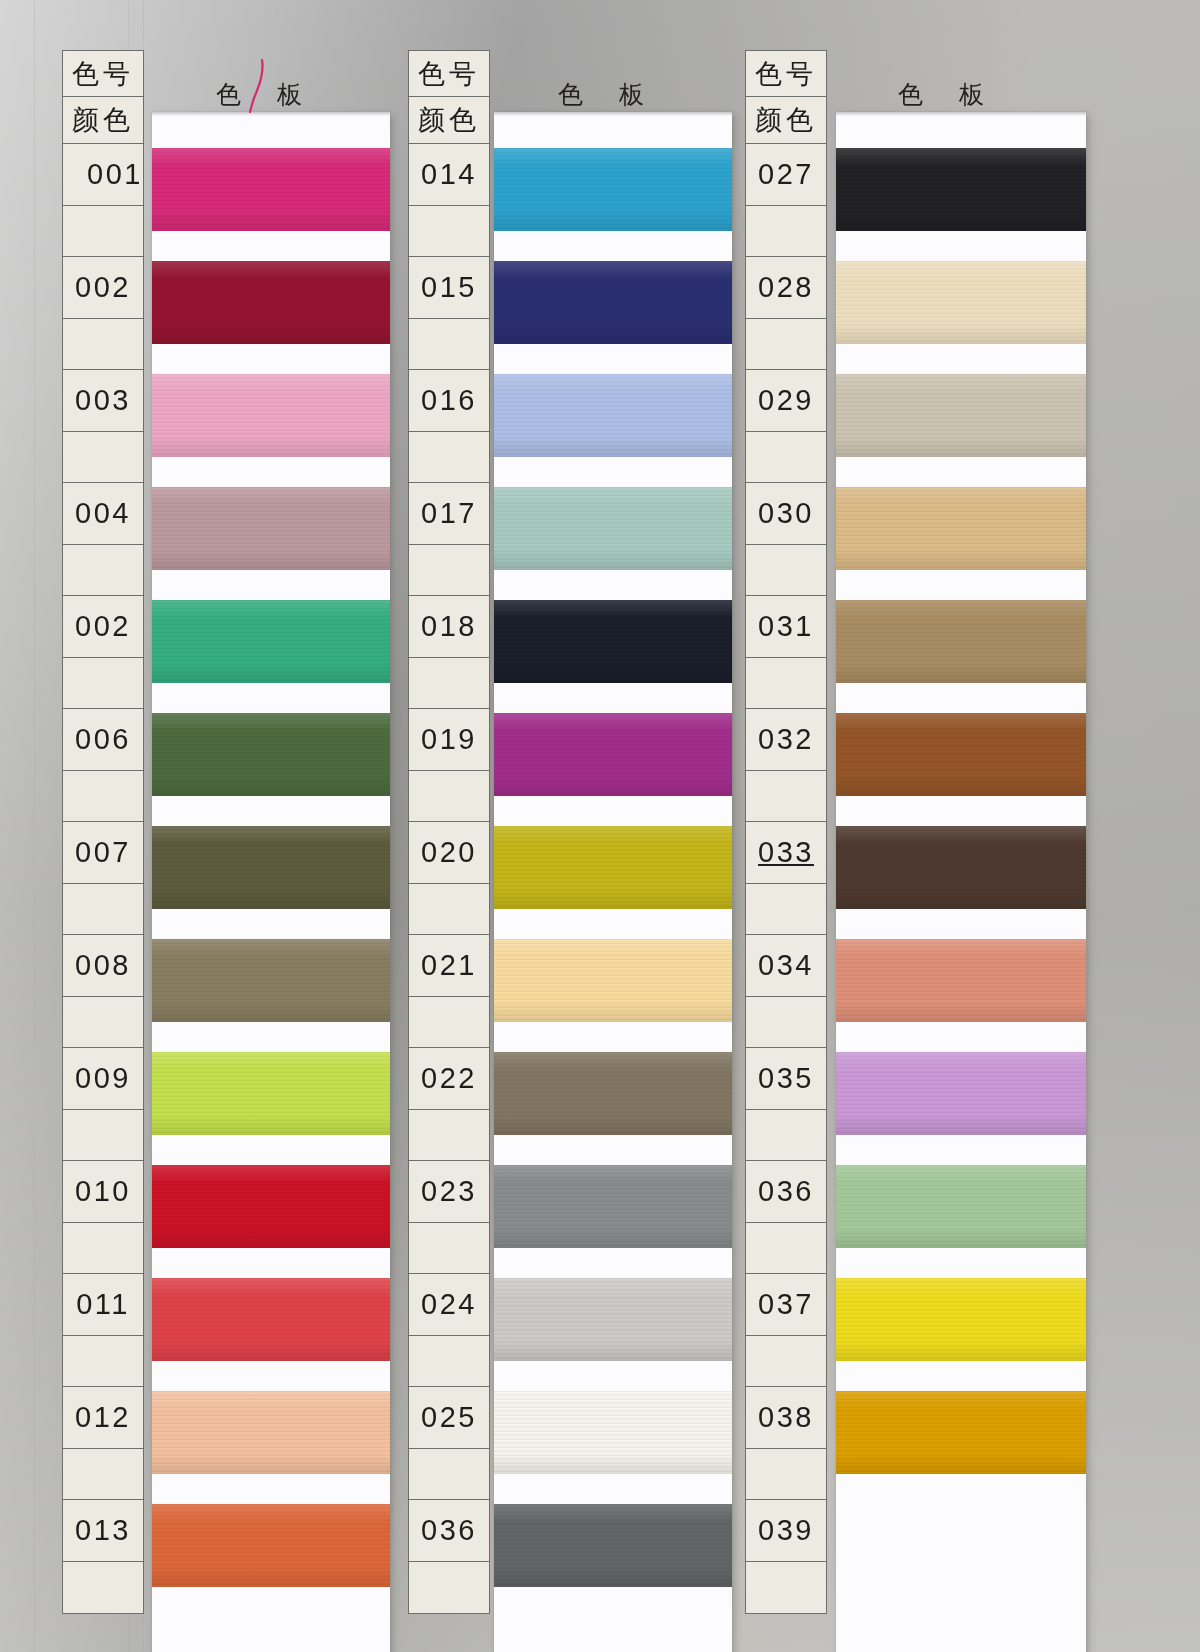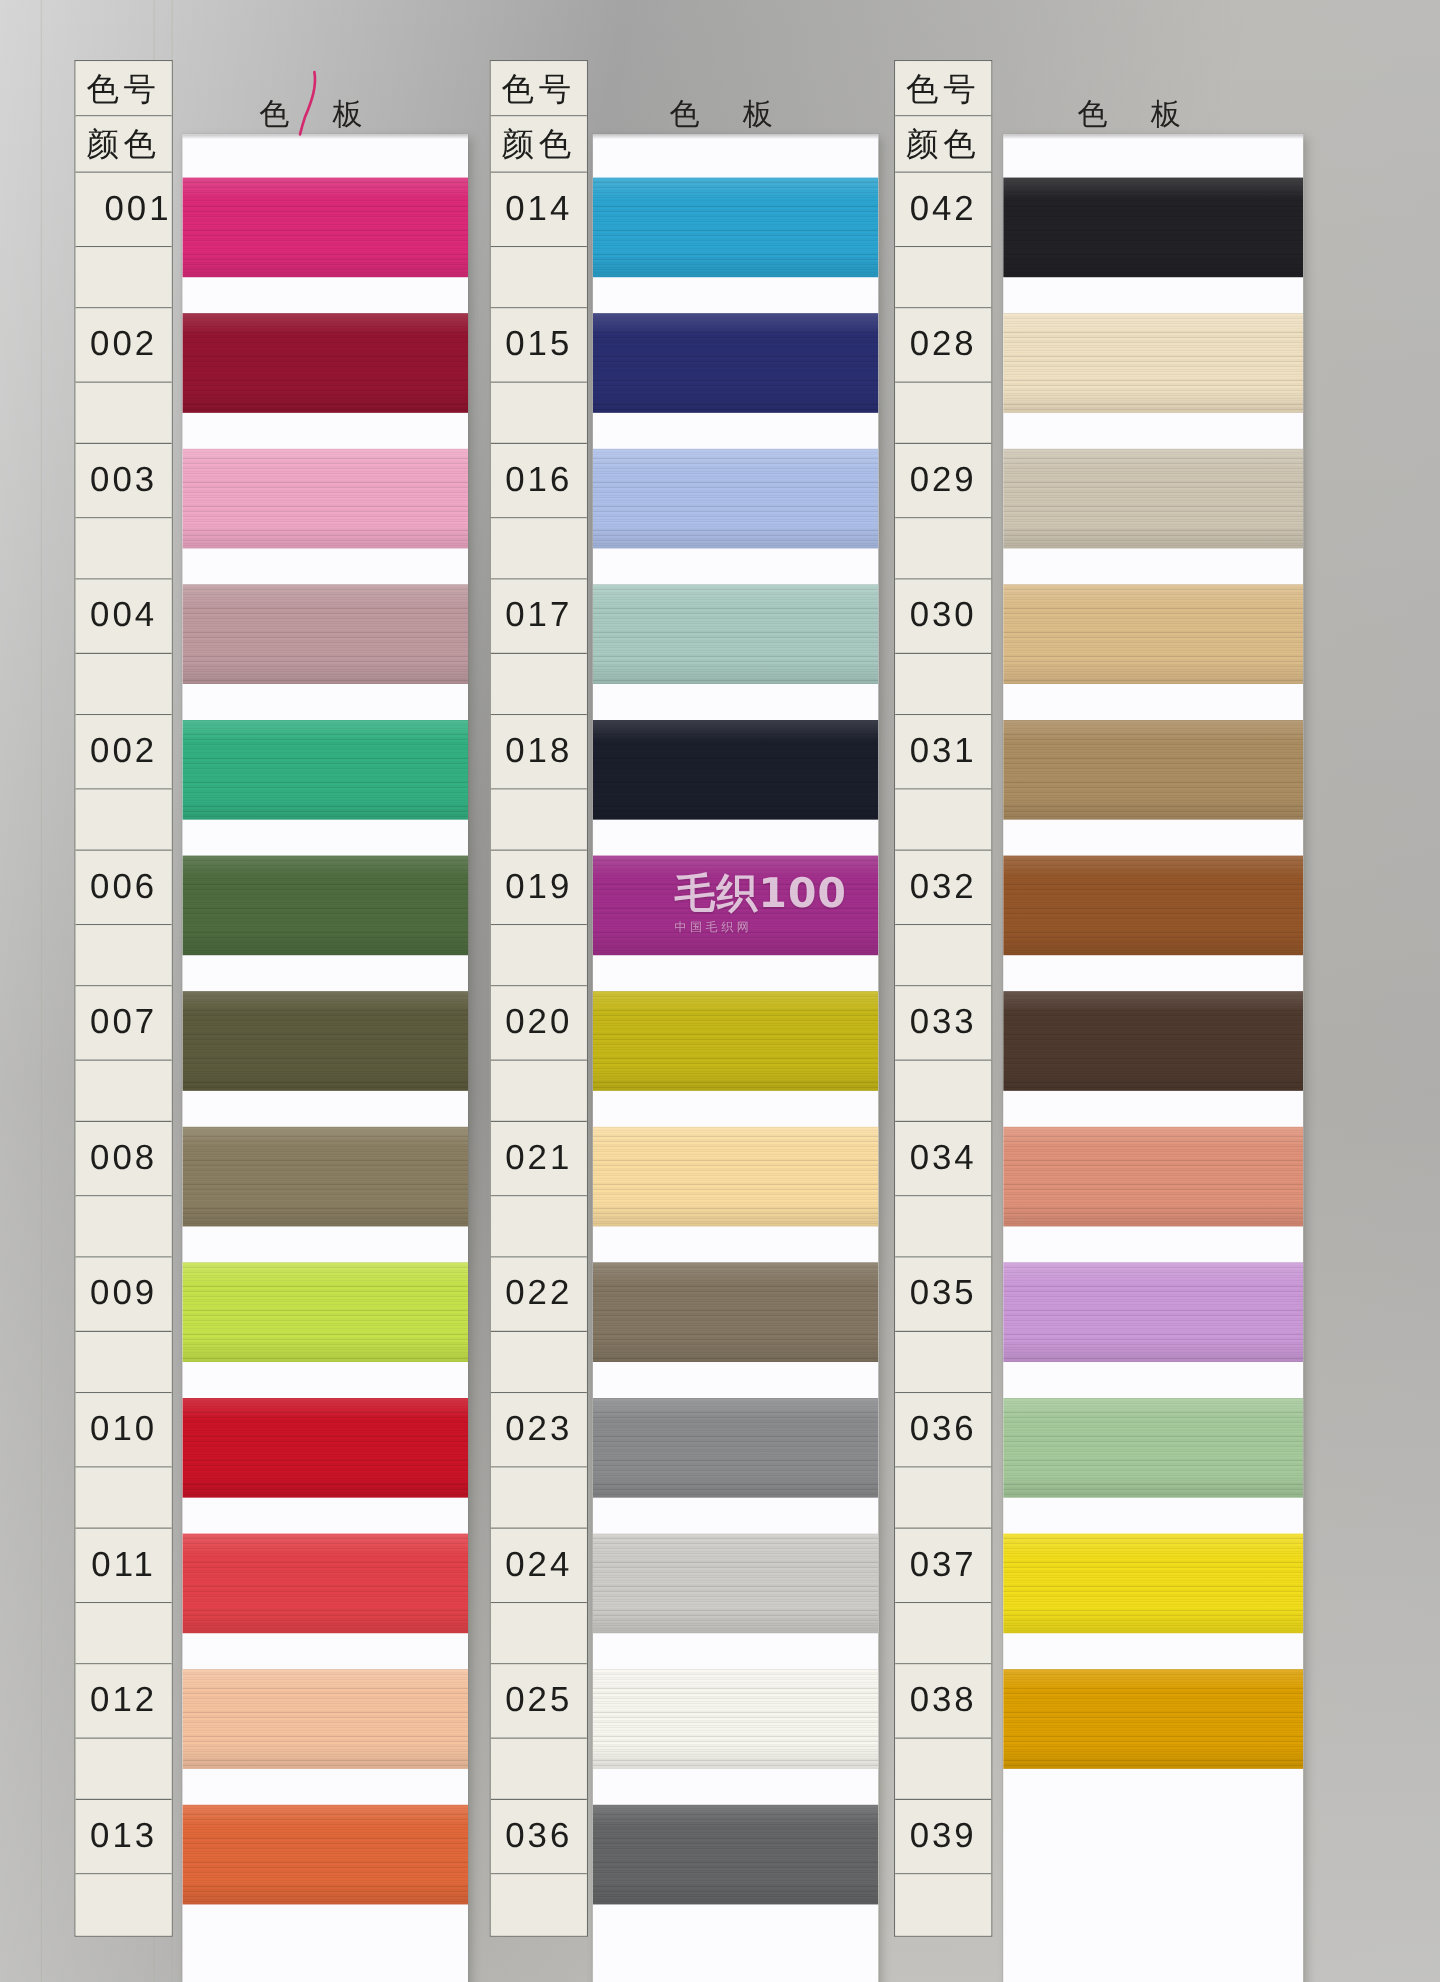--- a/index.html
+++ b/index.html
@@ -273,50 +273,46 @@
           <div class="band" title="033" style="top: 714px; height: 83px; background-color: rgb(79, 58, 47);"></div>
           <div class="band" title="034" style="top: 827px; height: 83px; background-color: rgb(224, 146, 122);"></div>
           <div class="band" title="035" style="top: 940px; height: 83px; background-color: rgb(204, 154, 217);"></div>
           <div class="band" title="036" style="top: 1053px; height: 83px; background-color: rgb(166, 202, 156);"></div>
           <div class="band" title="037" style="top: 1166px; height: 83px; background-color: rgb(242, 222, 27);"></div>
           <div class="band" title="038" style="top: 1279px; height: 83px; background-color: rgb(221, 160, 0);"></div>
         </div>
         <div class="grid" style="left: 745px; top: 50px; width: 82px;">
           <div class="grid-cell cell-head" style="height: 46px;">色号</div>
           <div class="grid-cell cell-head" style="height: 47px;">颜色</div>
-          <div class="grid-cell cell-num" style="height: 62px;">042</div>
+          <div class="grid-cell cell-num" style="height: 62px;">027</div>
           <div class="grid-cell cell-blank" style="height: 51px;"></div>
           <div class="grid-cell cell-num" style="height: 62px;">028</div>
           <div class="grid-cell cell-blank" style="height: 51px;"></div>
           <div class="grid-cell cell-num" style="height: 62px;">029</div>
           <div class="grid-cell cell-blank" style="height: 51px;"></div>
           <div class="grid-cell cell-num" style="height: 62px;">030</div>
           <div class="grid-cell cell-blank" style="height: 51px;"></div>
           <div class="grid-cell cell-num" style="height: 62px;">031</div>
           <div class="grid-cell cell-blank" style="height: 51px;"></div>
           <div class="grid-cell cell-num" style="height: 62px;">032</div>
           <div class="grid-cell cell-blank" style="height: 51px;"></div>
-          <div class="grid-cell cell-num" style="height: 62px;">033</div>
+          <div class="grid-cell cell-num" style="height: 62px; text-decoration: underline;">033</div>
           <div class="grid-cell cell-blank" style="height: 51px;"></div>
           <div class="grid-cell cell-num" style="height: 62px;">034</div>
           <div class="grid-cell cell-blank" style="height: 51px;"></div>
           <div class="grid-cell cell-num" style="height: 62px;">035</div>
           <div class="grid-cell cell-blank" style="height: 51px;"></div>
           <div class="grid-cell cell-num" style="height: 62px;">036</div>
           <div class="grid-cell cell-blank" style="height: 51px;"></div>
           <div class="grid-cell cell-num" style="height: 62px;">037</div>
           <div class="grid-cell cell-blank" style="height: 51px;"></div>
           <div class="grid-cell cell-num" style="height: 62px;">038</div>
           <div class="grid-cell cell-blank" style="height: 51px;"></div>
           <div class="grid-cell cell-num" style="height: 62px;">039</div>
           <div class="grid-cell cell-blank" style="height: 51px;"></div>
         </div>
       </div>
     </div>
 
-  <div id="watermark" style="left: 562px; top: 722px;">
-    <span>毛织100</span>
-    <span class="wm-sub">中国毛织网</span>
-  </div>
 <svg class="stray-thread" width="40" height="60" style="left: 248px; top: 58px;">
       <path d="M14 2 C 16 14, 12 26, 6 40 C 4 46, 3 50, 2 54" fill="none" stroke="#d4286f" stroke-width="2.2" stroke-linecap="round"></path>
     </svg>
   </div>
 
 </body></html>

